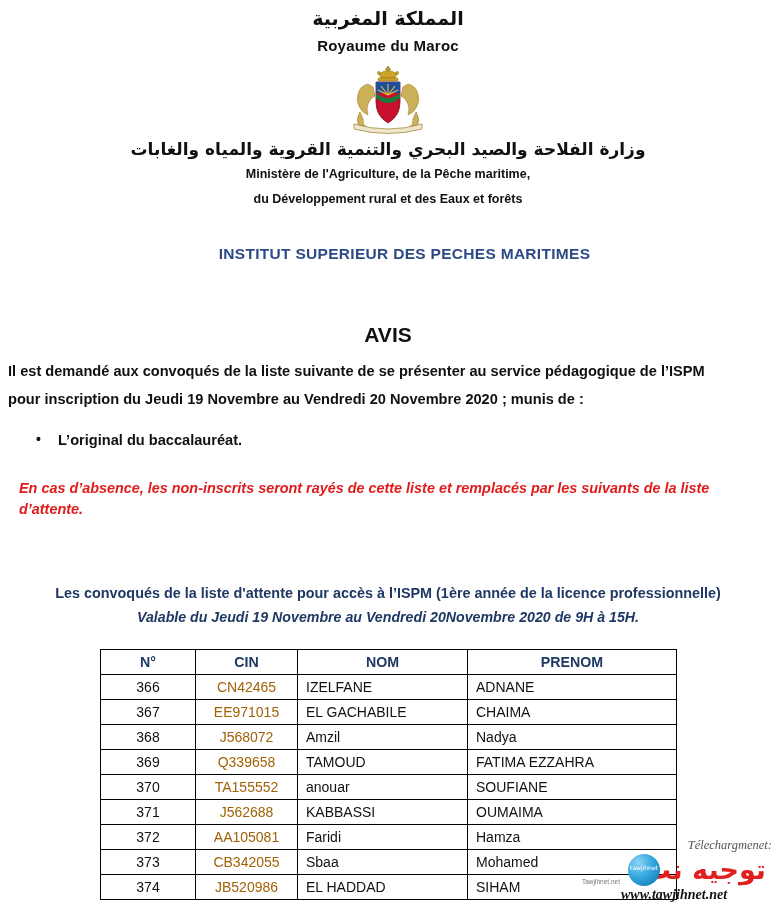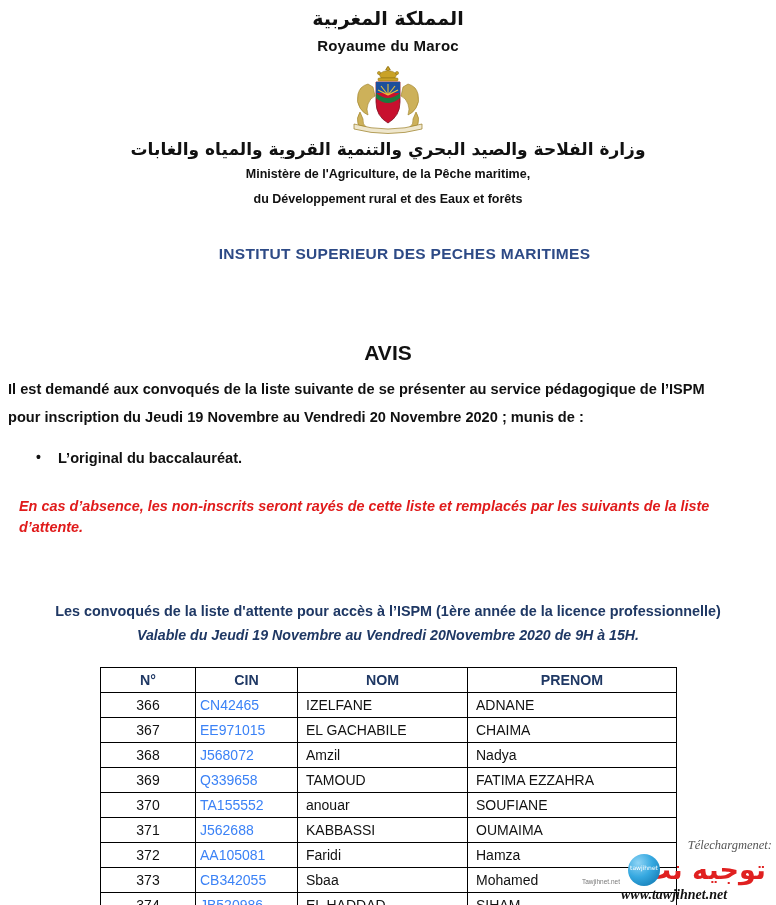--- a/index.html
+++ b/index.html
@@ -77,21 +77,21 @@
     letter-spacing: 0.3px;
     padding-left: 33px;
   }
 
   
   .avis-title {
     text-align: center;
     font-size: 21px;
     font-weight: bold;
     color: #111;
-    margin-top: 78px;
+    margin-top: 60px;
   }
   .avis-body {
     font-size: 14.6px;
     font-weight: bold;
     color: #111;
     margin-top: 11px;
     padding: 0 6px 0 8px;
     line-height: 1.9;
   }
   .bullet-list {
@@ -163,21 +163,22 @@
     color: #1f3864;
     font-weight: bold;
     text-align: center;
     font-size: 14.2px;
   }
   table.convoques td.num {
     text-align: center;
     color: #111;
   }
   table.convoques td.cin {
-    color: #3b82f6;
+    text-align: center;
+    color: #a16207;
   }
   table.convoques td.nom,
   table.convoques td.prenom {
     text-align: left;
     padding-left: 8px;
     color: #111;
   }
   col.c-num   { width: 95px; }
   col.c-cin   { width: 102px; }
   col.c-nom   { width: 170px; }

